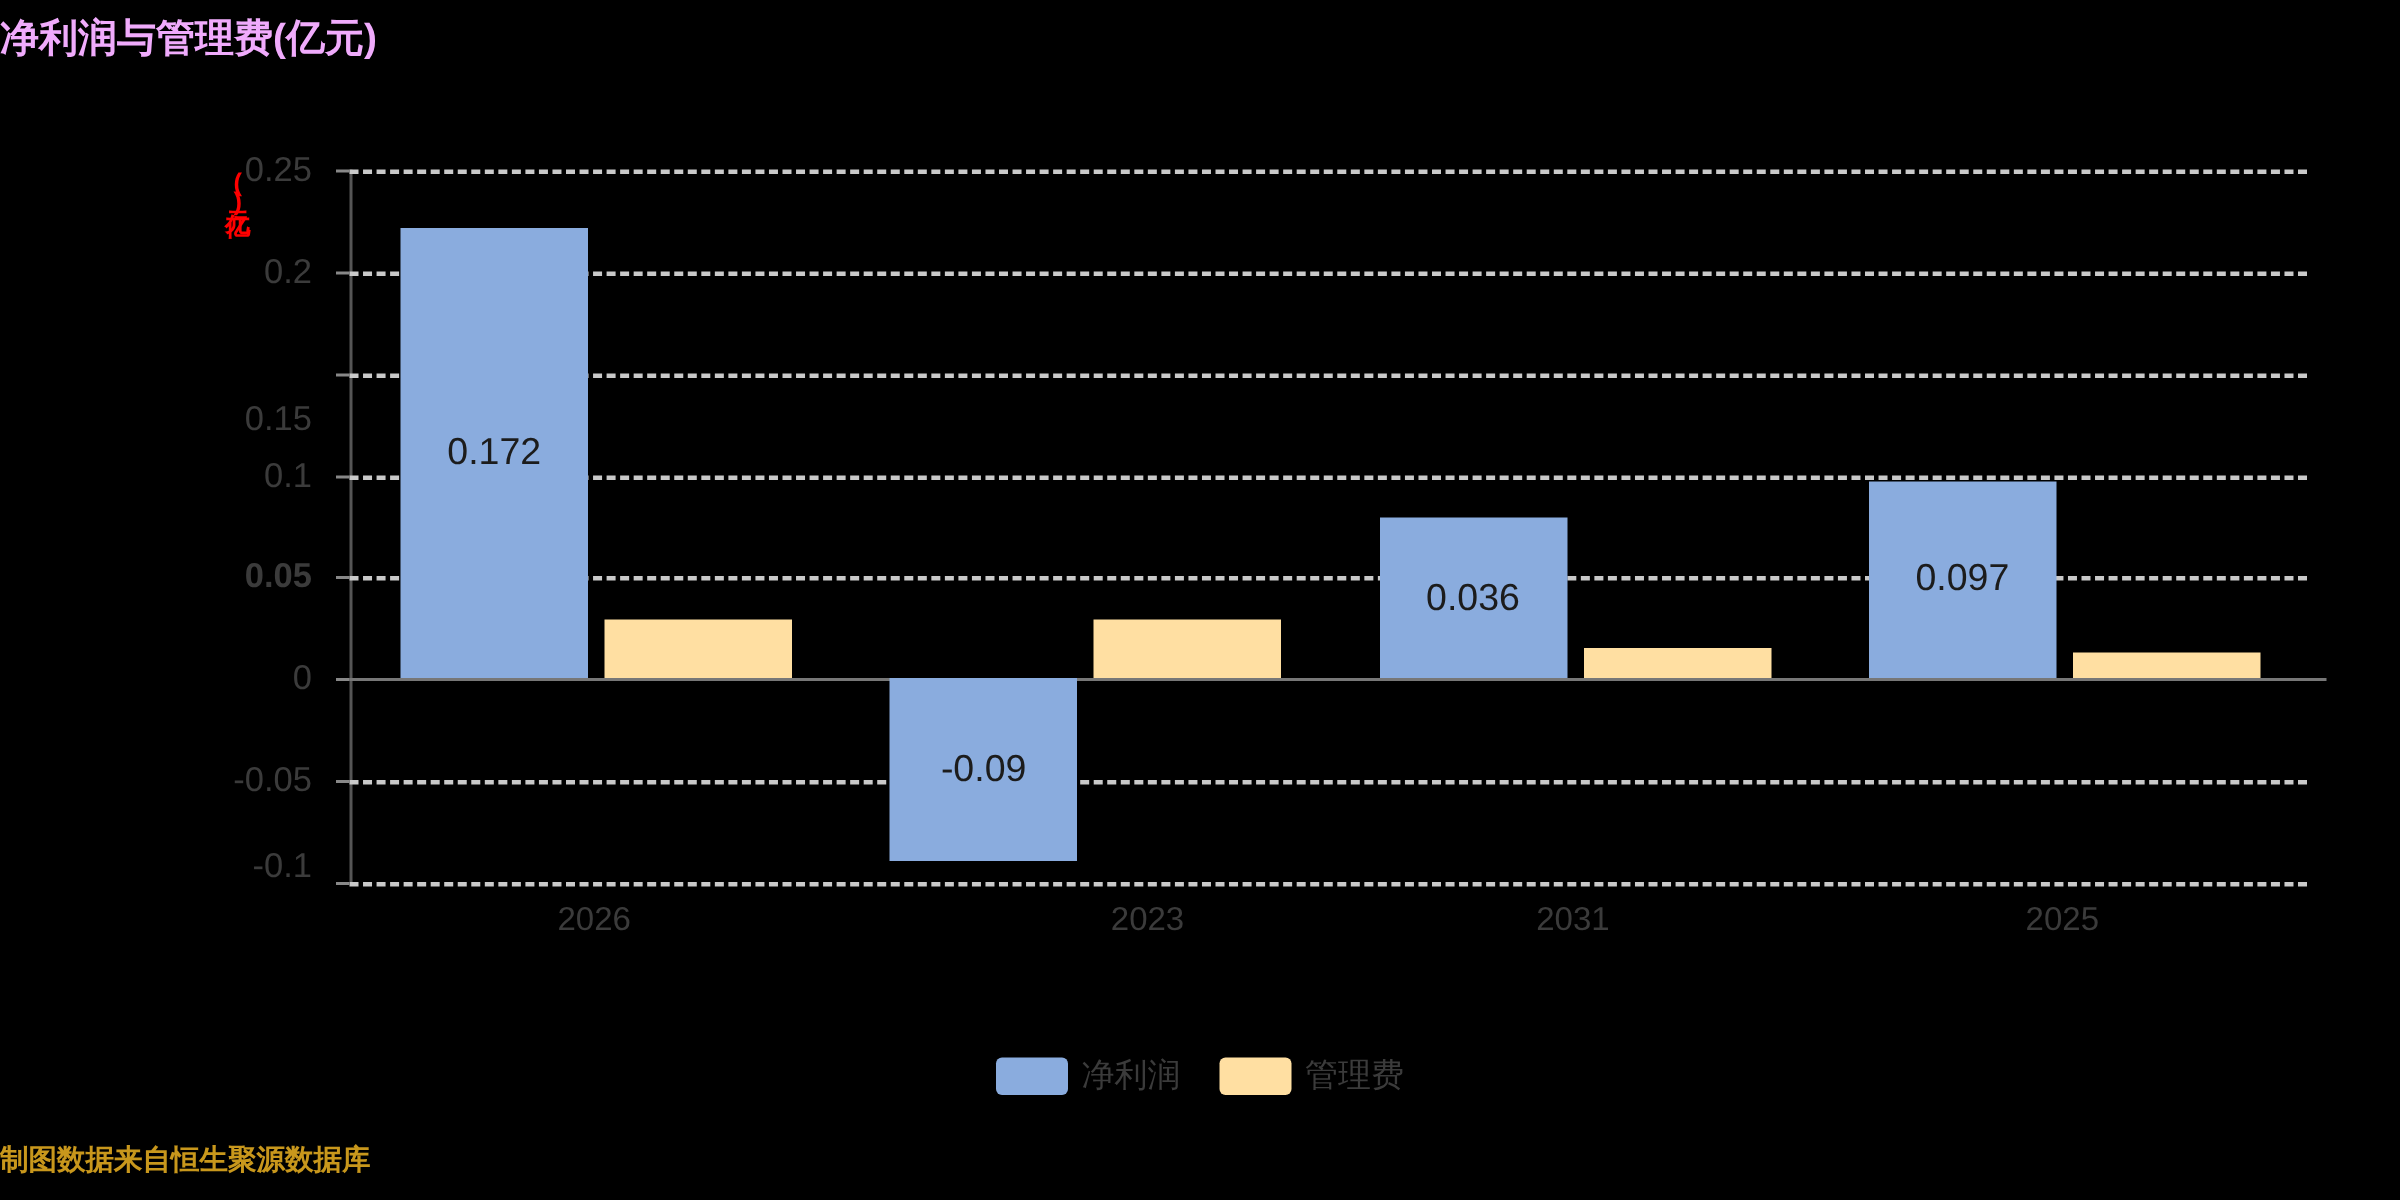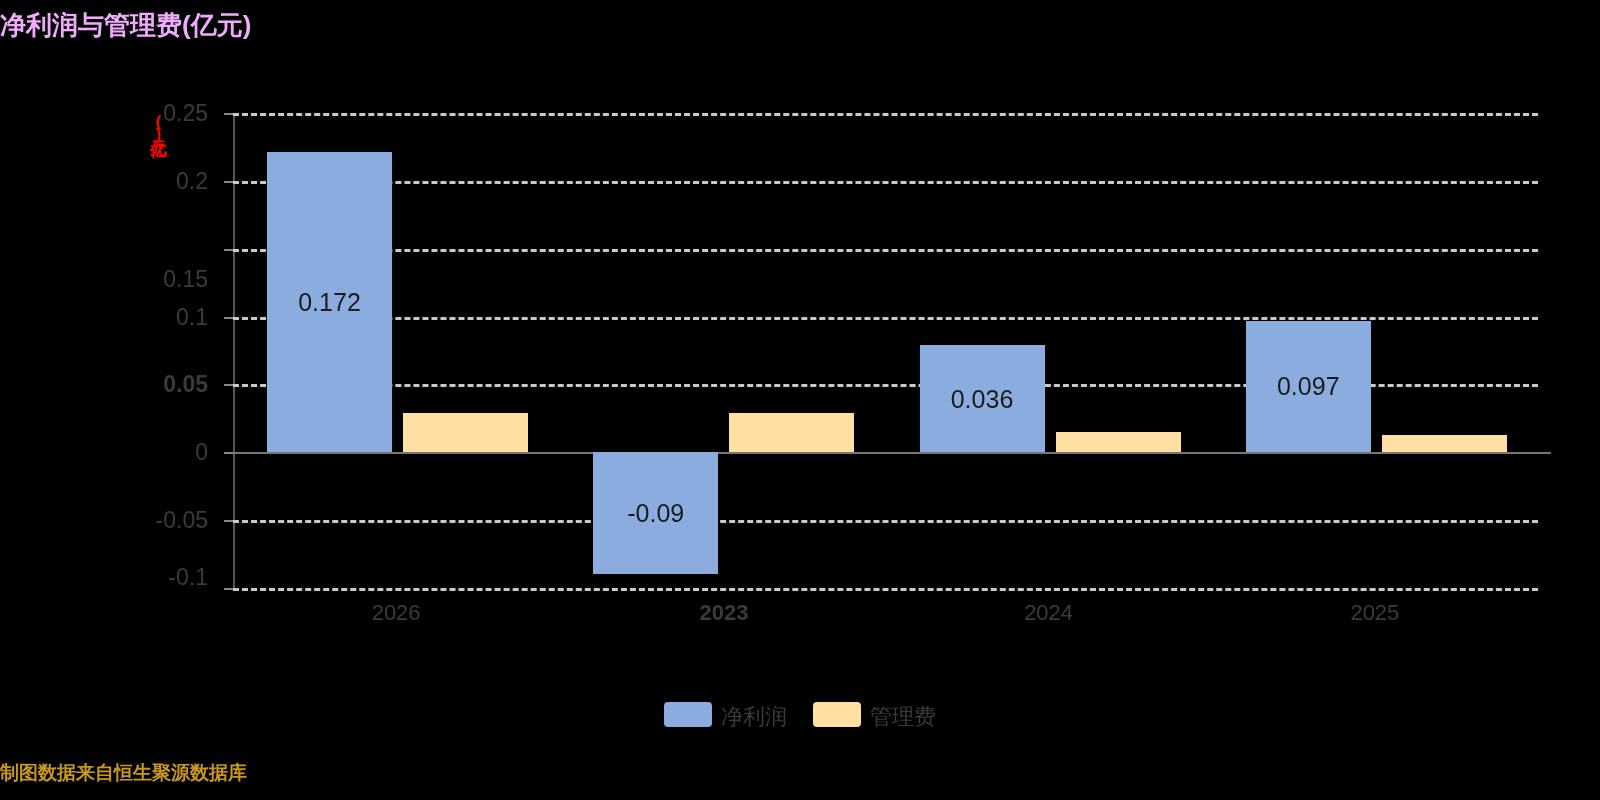--- a/index.html
+++ b/index.html
@@ -109,21 +109,21 @@
   .legend {
     position: absolute;
     left: 0; top: 702px; width: 1600px;
     display: flex;
     justify-content: center;
     align-items: center;
     gap: 26px;
   }
   .legend-item {
     display: flex;
-    align-items: flex-start;
+    align-items: center;
     gap: 9px;
   }
   .legend-swatch {
     width: 48px; height: 25px;
     border-radius: 4px;
   }
   .legend-text {
     font-size: 22px;
     color: #3b3b3b;
     white-space: nowrap;
@@ -188,22 +188,22 @@
       <div class="bar bar-net" style="left: 686.5px; top: 232.071px; width: 125px; height: 107.214px;"></div>
       <div class="bar-label" style="left: 749px; top: 285.679px;">0.036</div>
       <div class="bar bar-adm" style="left: 822.5px; top: 318.929px; width: 125px; height: 20.3571px;"></div>
       <div class="bar bar-net" style="left: 1012.75px; top: 207.643px; width: 125px; height: 131.643px;"></div>
       <div class="bar-label" style="left: 1075.25px; top: 273.464px;">0.097</div>
       <div class="bar bar-adm" style="left: 1148.75px; top: 321.643px; width: 125px; height: 17.6429px;"></div>
     </div>
 
   <div id="xlabels">
       <div class="x-label" style="left: 396.125px;">2026</div>
-      <div class="x-label" style="left: 724px; font-weight: bold;">2023</div>
-      <div class="x-label" style="left: 1048.62px;">2024</div>
+      <div class="x-label" style="left: 765px;">2023</div>
+      <div class="x-label" style="left: 1048.62px;">2031</div>
       <div class="x-label" style="left: 1374.88px;">2025</div>
     </div>
 
   <div class="legend" id="legend">
       <div class="legend-item">
         <div class="legend-swatch" style="background: rgb(138, 172, 222);"></div>
         <div class="legend-text">净利润</div>
       </div>
       <div class="legend-item">
         <div class="legend-swatch" style="background: rgb(255, 223, 162);"></div>

